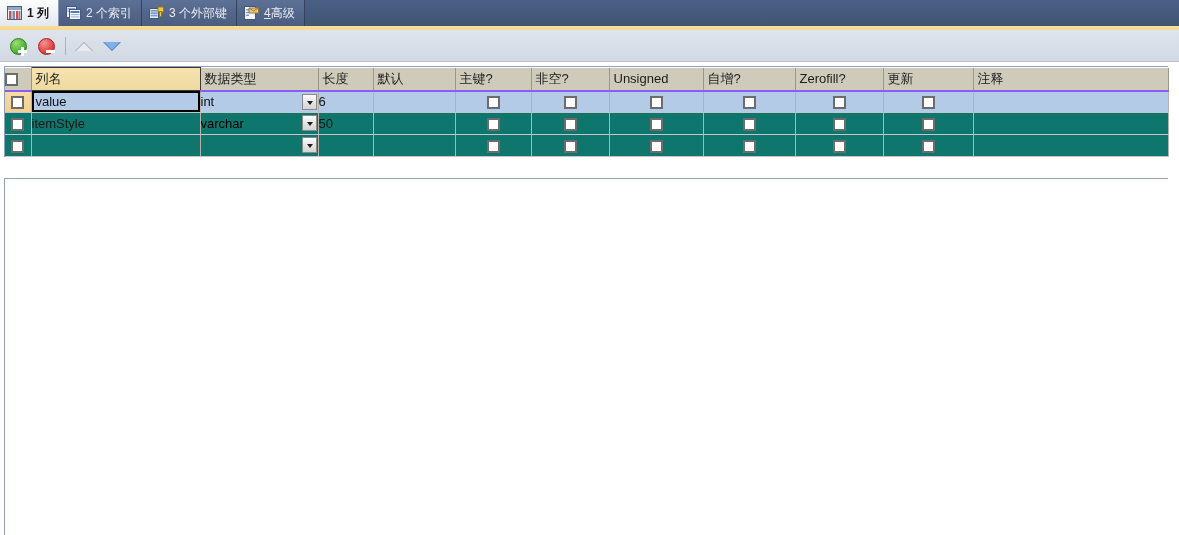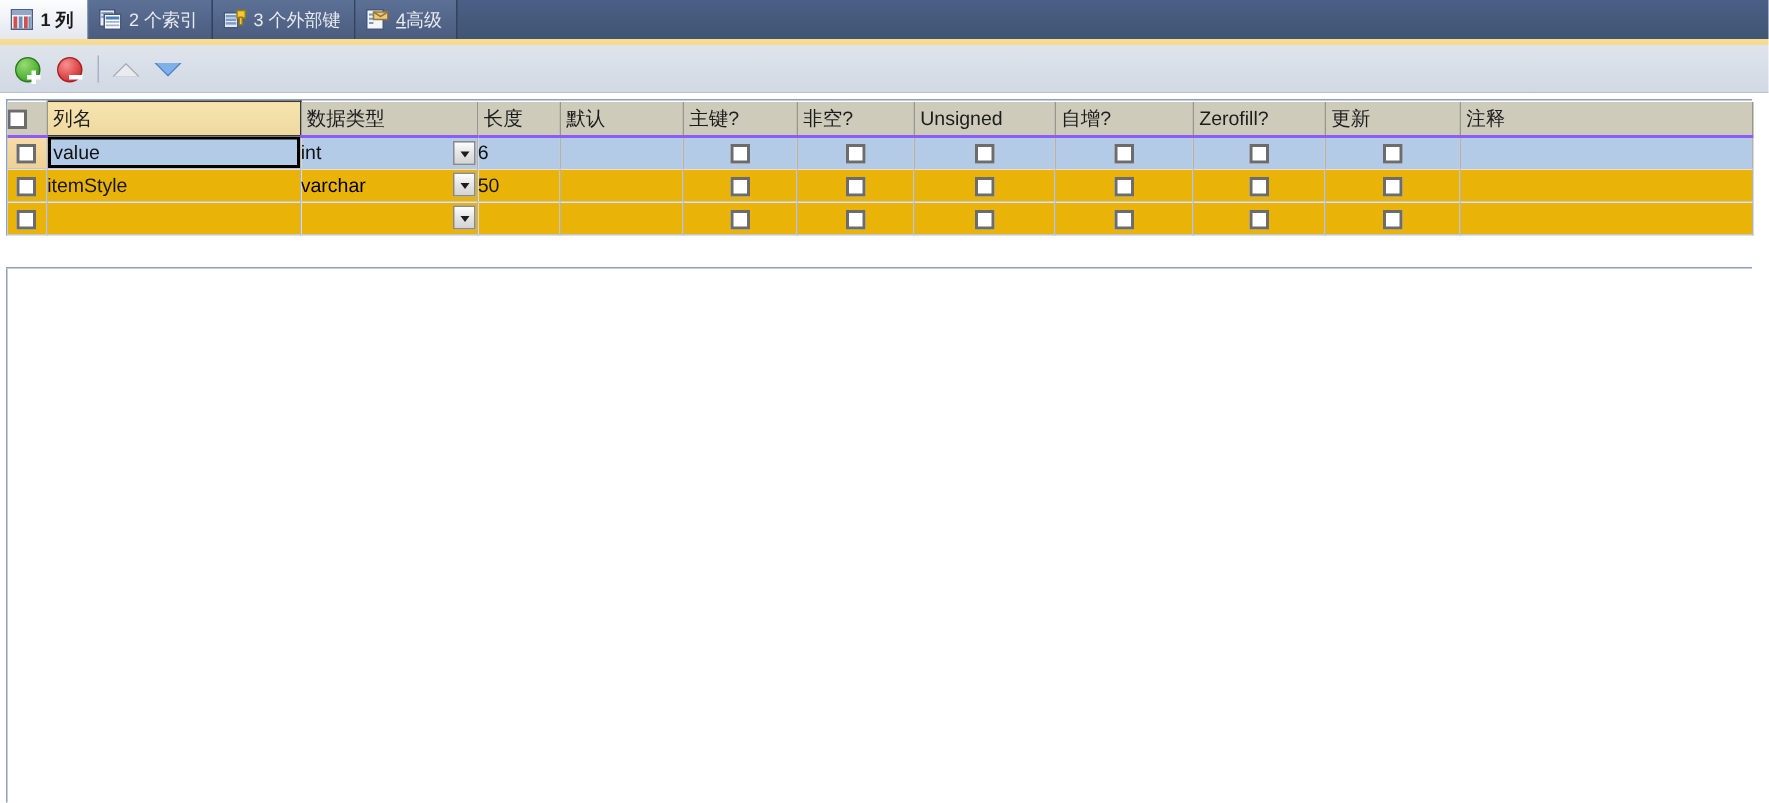--- a/index.html
+++ b/index.html
@@ -88,21 +88,21 @@
     border-bottom:2px solid #8b5cf6;border-right:1px solid #9a968a;
     padding-left:4px;height:23px;
   }
   table.grid thead th.hl{
     background:linear-gradient(to bottom,#f6e3ae 0%,#eed9a0 100%);
     border:1px solid #3a3a36;
   }
   table.grid thead th.chk{padding-left:0;}
   
   tr.r-sel td{background:#b4cbe8;color:#111;}
-  tr.r-gray td{background:#eab308;}
+  tr.r-gray td{background:#0f766e;}
   tr.r-white td{background:#ffffff;}
   td.txt{padding-left:4px;color:#171717;}
   td.chk,th.chk{text-align:center;}
   td.selmark{background:linear-gradient(to bottom,#f6dba8 0%,#f0d193 100%)!important;}
 
   
   .cb{
     display:inline-block;width:13px;height:13px;box-sizing:border-box;
     border:2px solid #6c6c6c;background:#ffffff;position:relative;
     vertical-align:middle;

